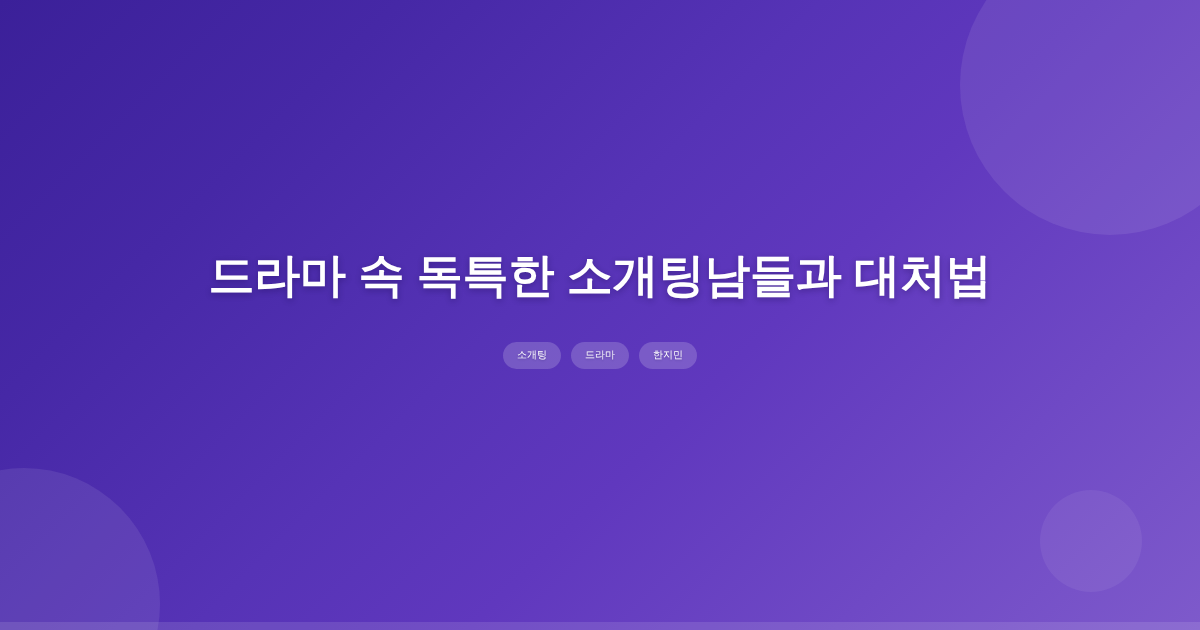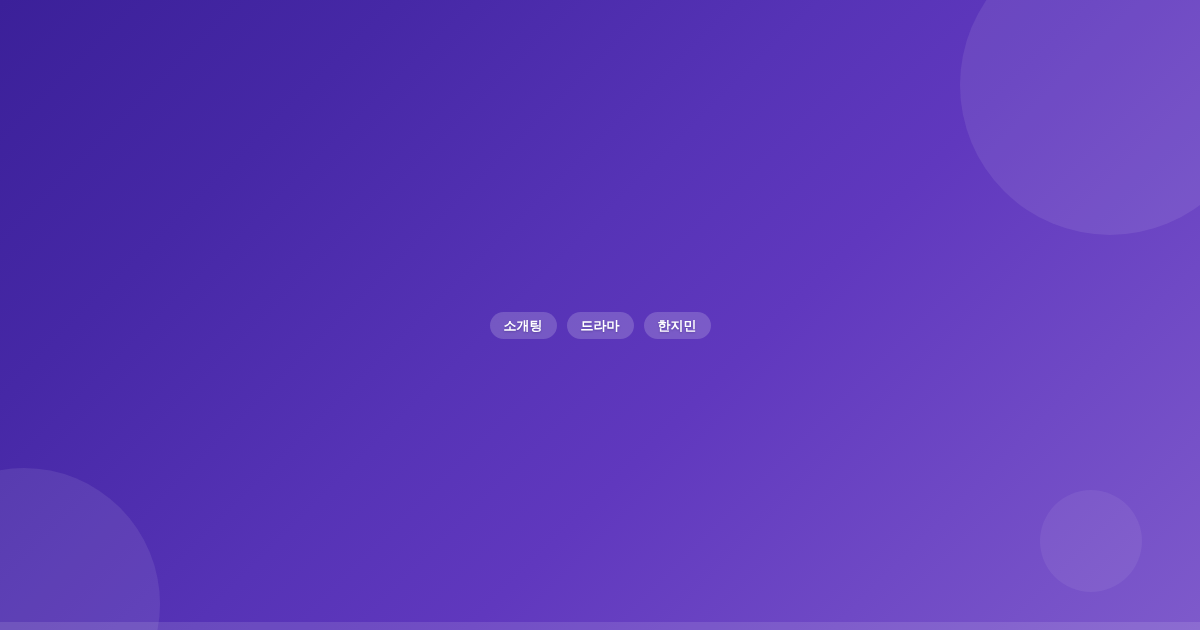--- a/index.html
+++ b/index.html
@@ -104,38 +104,39 @@
 
   .tag-pill {
     display: inline-flex;
     align-items: center;
     justify-content: center;
     height: 27px;
     padding: 0 14px;
     border-radius: 999px;
     background: rgba(255, 255, 255, 0.185);
     color: #ffffff;
-    font-size: 13px;
-    font-weight: 700;
+    font-size: 10px;
+    font-weight: 400;
     line-height: 1;
     white-space: nowrap;
     text-shadow: 0 1px 2px rgba(20, 6, 62, 0.25);
   }
 </style>
 </head>
 <body>
 
 <div id="og-card">
 
   <div class="blob blob--top-right"></div>
   <div class="blob blob--bottom-left"></div>
   <div class="blob blob--bottom-right"></div>
 
   <div class="content">
 
+    <h1 class="card-title">드라마 속 독특한 소개팅남들과 대처법</h1>
 
     <ul class="tag-list">
       <li class="tag-pill">소개팅</li>
       <li class="tag-pill">드라마</li>
       <li class="tag-pill">한지민</li>
     </ul>
 
   </div>
 
   <div class="bottom-strip"></div>

